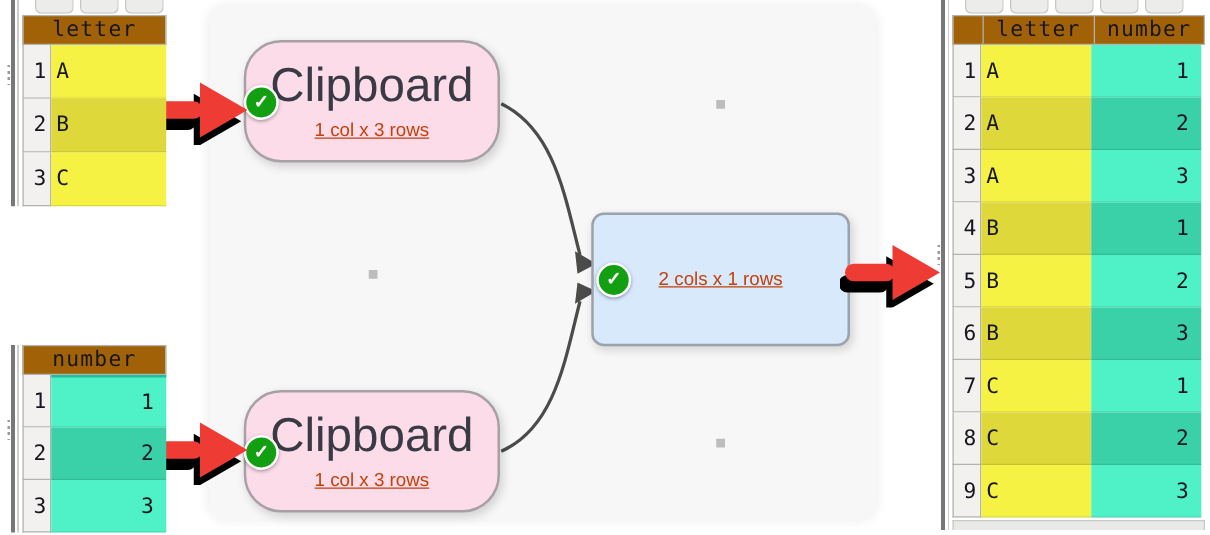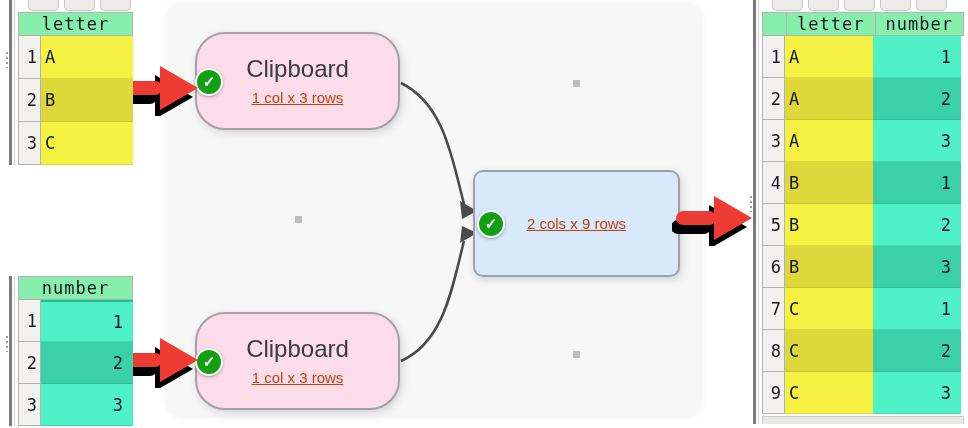--- a/index.html
+++ b/index.html
@@ -8,21 +8,21 @@
 
   
   .canvas{position:absolute;left:167px;top:5px;width:534px;height:411px;background:#f8f7f7;
           border-radius:14px;box-shadow:0 0 9px rgba(0,0,0,.08);}
   .grid-dot{position:absolute;width:7px;height:7px;background:#bdbdbd;}
 
   
   .node{position:absolute;border:2px solid #a7a0a6;display:flex;flex-direction:column;
         align-items:center;justify-content:center;gap:9px;box-shadow:2px 3px 8px rgba(0,0,0,.15);
         box-sizing:border-box;}
-  .node .title{font-size:24px;color:#3a3a44;line-height:1;}
+  .node .title{font-size:38px;color:#3a3a44;line-height:1;}
   .node .subtitle{font-size:15px;color:#c2410c;line-height:1;text-decoration:underline;}
   .clip{background:var(--node-pink);border-radius:30px;width:205px;height:98px;}
   #clip-top{left:195px;top:32px;}
   #clip-bottom{left:195px;top:312px;}
   .cross{background:var(--node-blue);border-color:#9aa3ad;border-radius:10px;
          width:207px;height:107px;left:473px;top:170px;}
   .check{position:absolute;width:24px;height:24px;border-radius:50%;background:var(--status-green);
          border:2px solid #fff;color:#fff;font-size:15px;font-weight:bold;line-height:24px;
          text-align:center;box-shadow:0 1px 3px rgba(0,0,0,.35);}
   #clip-top .check{left:-2px;top:34px;}
@@ -37,21 +37,21 @@
   .tbl{position:absolute;font-family:"DejaVu Sans Mono",monospace;font-size:17px;color:#16161e;}
   .edge{position:absolute;left:0;top:0;bottom:0;width:11px;
         background:linear-gradient(90deg,transparent 0 3px,#787878 3px 6px,
                    transparent 6px 8px,#cfcfcf 8px 9px,transparent 9px);}
   .grip{position:absolute;left:0;width:2px;height:16px;
         background:repeating-linear-gradient(#9a9a9a 0 2px,transparent 2px 5px);}
   .tb-inner{margin-left:12px;}
   .toolbar{height:12px;display:flex;gap:5px;padding-left:10px;overflow:hidden;}
   .tbtn{width:31px;height:11px;background:#ececea;border:1px solid #c6c6c3;border-top:none;
         border-radius:0 0 5px 5px;box-sizing:border-box;}
-  .hrow{height:24px;background:#86efac;border:1px solid #b2b2b0;display:flex;align-items:center;
+  .hrow{height:24px;background:#a16207;border:1px solid #b2b2b0;display:flex;align-items:center;
         box-sizing:border-box;letter-spacing:1px;}
   .hrow.single{justify-content:center;}
   .corner{width:23px;align-self:stretch;border-right:1px solid #b2b2b0;}
   .hcell{flex:1;text-align:center;border-right:1px solid #b2b2b0;align-self:stretch;
          display:flex;align-items:center;justify-content:center;}
   .hcell:last-child{border-right:none;}
   .trow{display:flex;height:43px;}
   .tbl-right .trow{height:42px;}
   .tbl-number .trow{height:42px;}
   .rn{width:23px;background:#f2f1ef;border:solid #b2b2b0;border-width:0 1px 1px 1px;
@@ -86,21 +86,21 @@
   </svg>
 
   <div class="node clip" id="clip-top">
     <span class="check">✓</span>
     <span class="title">Clipboard</span>
     <span class="subtitle">1 col x 3 rows</span>
   </div>
 
   <div class="node cross">
     <span class="check">✓</span>
-    <span class="subtitle">2 cols x 9 rows</span>
+    <span class="subtitle">2 cols x 1 rows</span>
   </div>
 
   <div class="node clip" id="clip-bottom">
     <span class="check">✓</span>
     <span class="title">Clipboard</span>
     <span class="subtitle">1 col x 3 rows</span>
   </div>
 
   <svg class="red-arrow" style="left:118px;top:60px;" width="86" height="56" viewBox="0 0 86 56">
     <g transform="translate(-5,9)" fill="#000">

